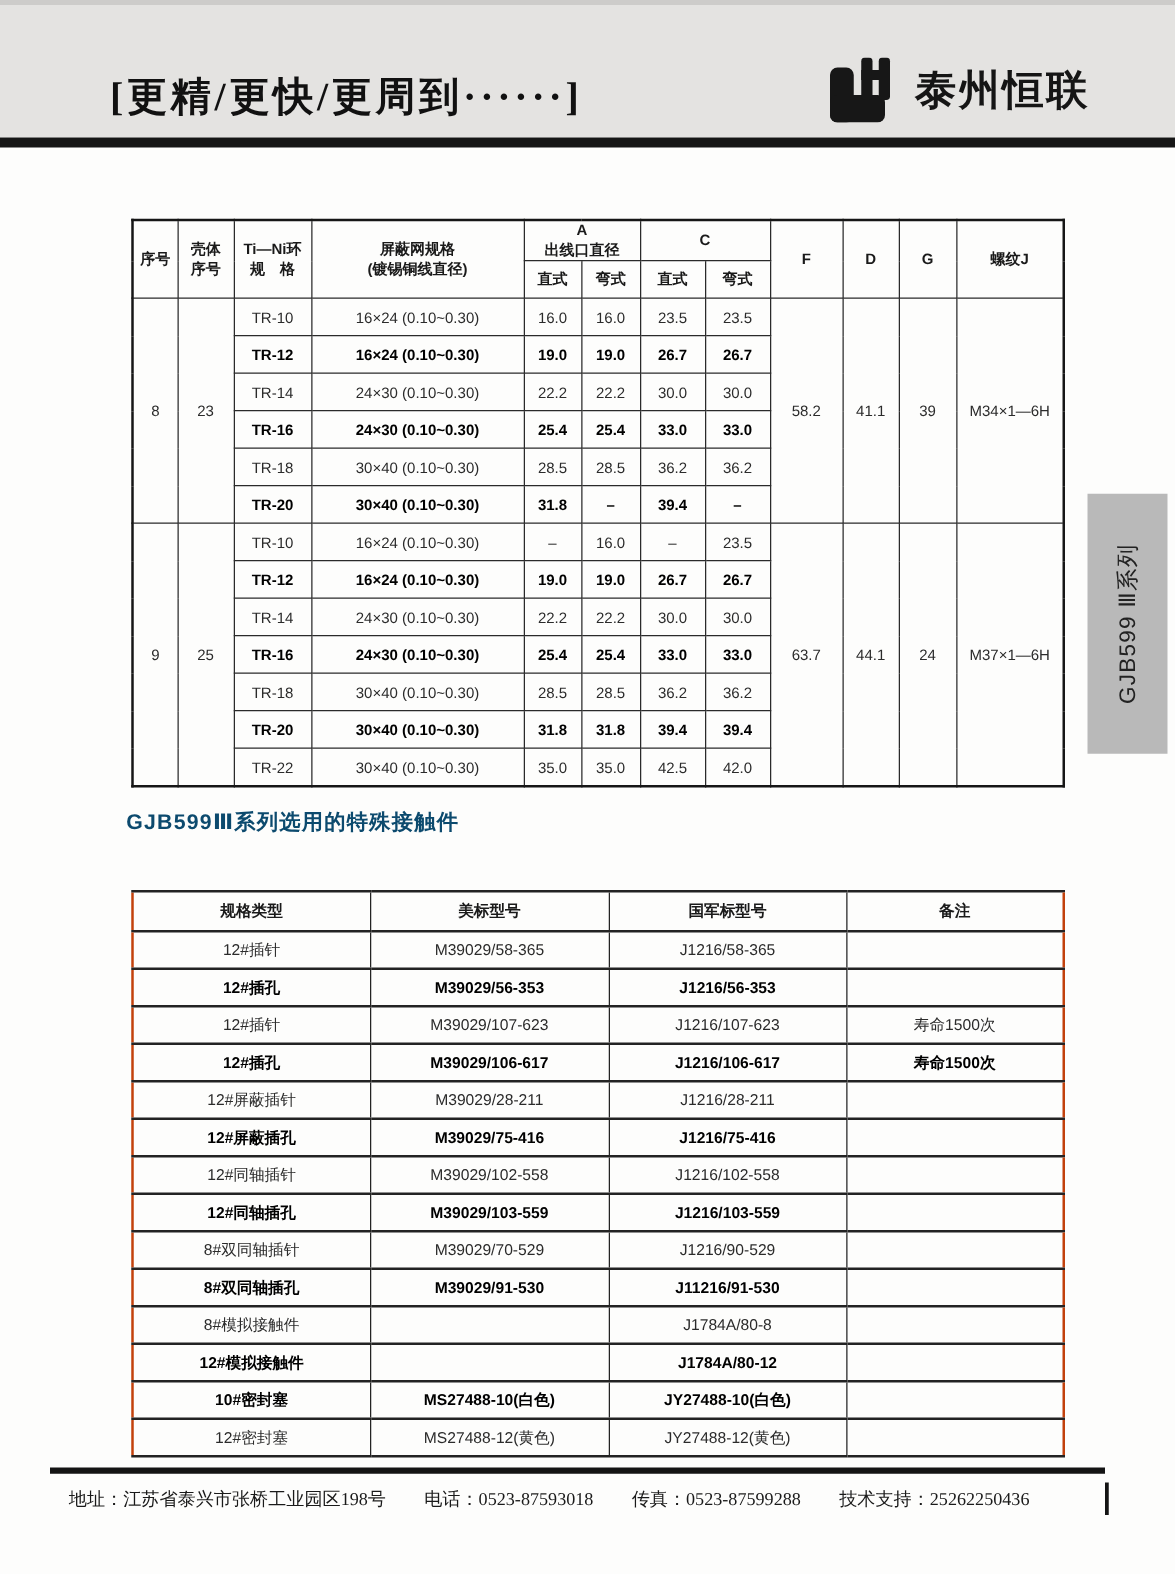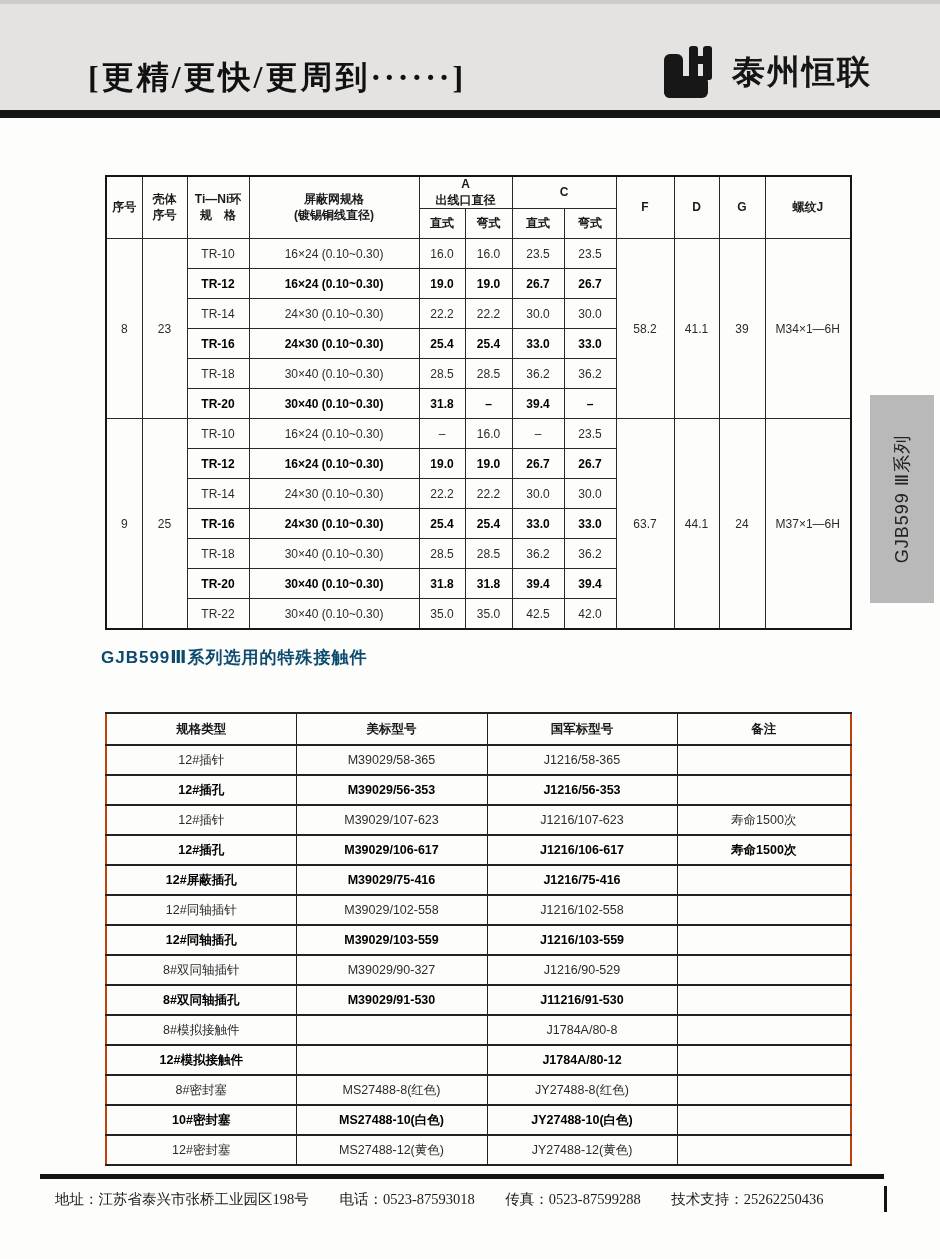--- a/index.html
+++ b/index.html
@@ -277,66 +277,66 @@
           <td>M39029/107-623</td>
           <td>J1216/107-623</td>
           <td>寿命1500次</td>
         </tr>
         <tr class="dk">
           <td>12#插孔</td>
           <td>M39029/106-617</td>
           <td>J1216/106-617</td>
           <td>寿命1500次</td>
         </tr>
+        <tr>
+          <td>12#屏蔽插针</td>
+          <td>M39029/28-211</td>
+          <td>J1216/28-211</td>
+          <td></td>
+        </tr>
         <tr class="dk">
           <td>12#屏蔽插孔</td>
           <td>M39029/75-416</td>
           <td>J1216/75-416</td>
           <td></td>
         </tr>
         <tr>
           <td>12#同轴插针</td>
           <td>M39029/102-558</td>
           <td>J1216/102-558</td>
           <td></td>
         </tr>
         <tr class="dk">
           <td>12#同轴插孔</td>
           <td>M39029/103-559</td>
           <td>J1216/103-559</td>
           <td></td>
         </tr>
         <tr>
           <td>8#双同轴插针</td>
-          <td>M39029/90-327</td>
+          <td>M39029/70-529</td>
           <td>J1216/90-529</td>
           <td></td>
         </tr>
         <tr class="dk">
           <td>8#双同轴插孔</td>
           <td>M39029/91-530</td>
           <td>J11216/91-530</td>
           <td></td>
         </tr>
         <tr>
           <td>8#模拟接触件</td>
           <td></td>
           <td>J1784A/80-8</td>
           <td></td>
         </tr>
         <tr class="dk">
           <td>12#模拟接触件</td>
           <td></td>
           <td>J1784A/80-12</td>
-          <td></td>
-        </tr>
-        <tr>
-          <td>8#密封塞</td>
-          <td>MS27488-8(红色)</td>
-          <td>JY27488-8(红色)</td>
           <td></td>
         </tr>
         <tr class="dk">
           <td>10#密封塞</td>
           <td>MS27488-10(白色)</td>
           <td>JY27488-10(白色)</td>
           <td></td>
         </tr>
         <tr>
           <td>12#密封塞</td>

